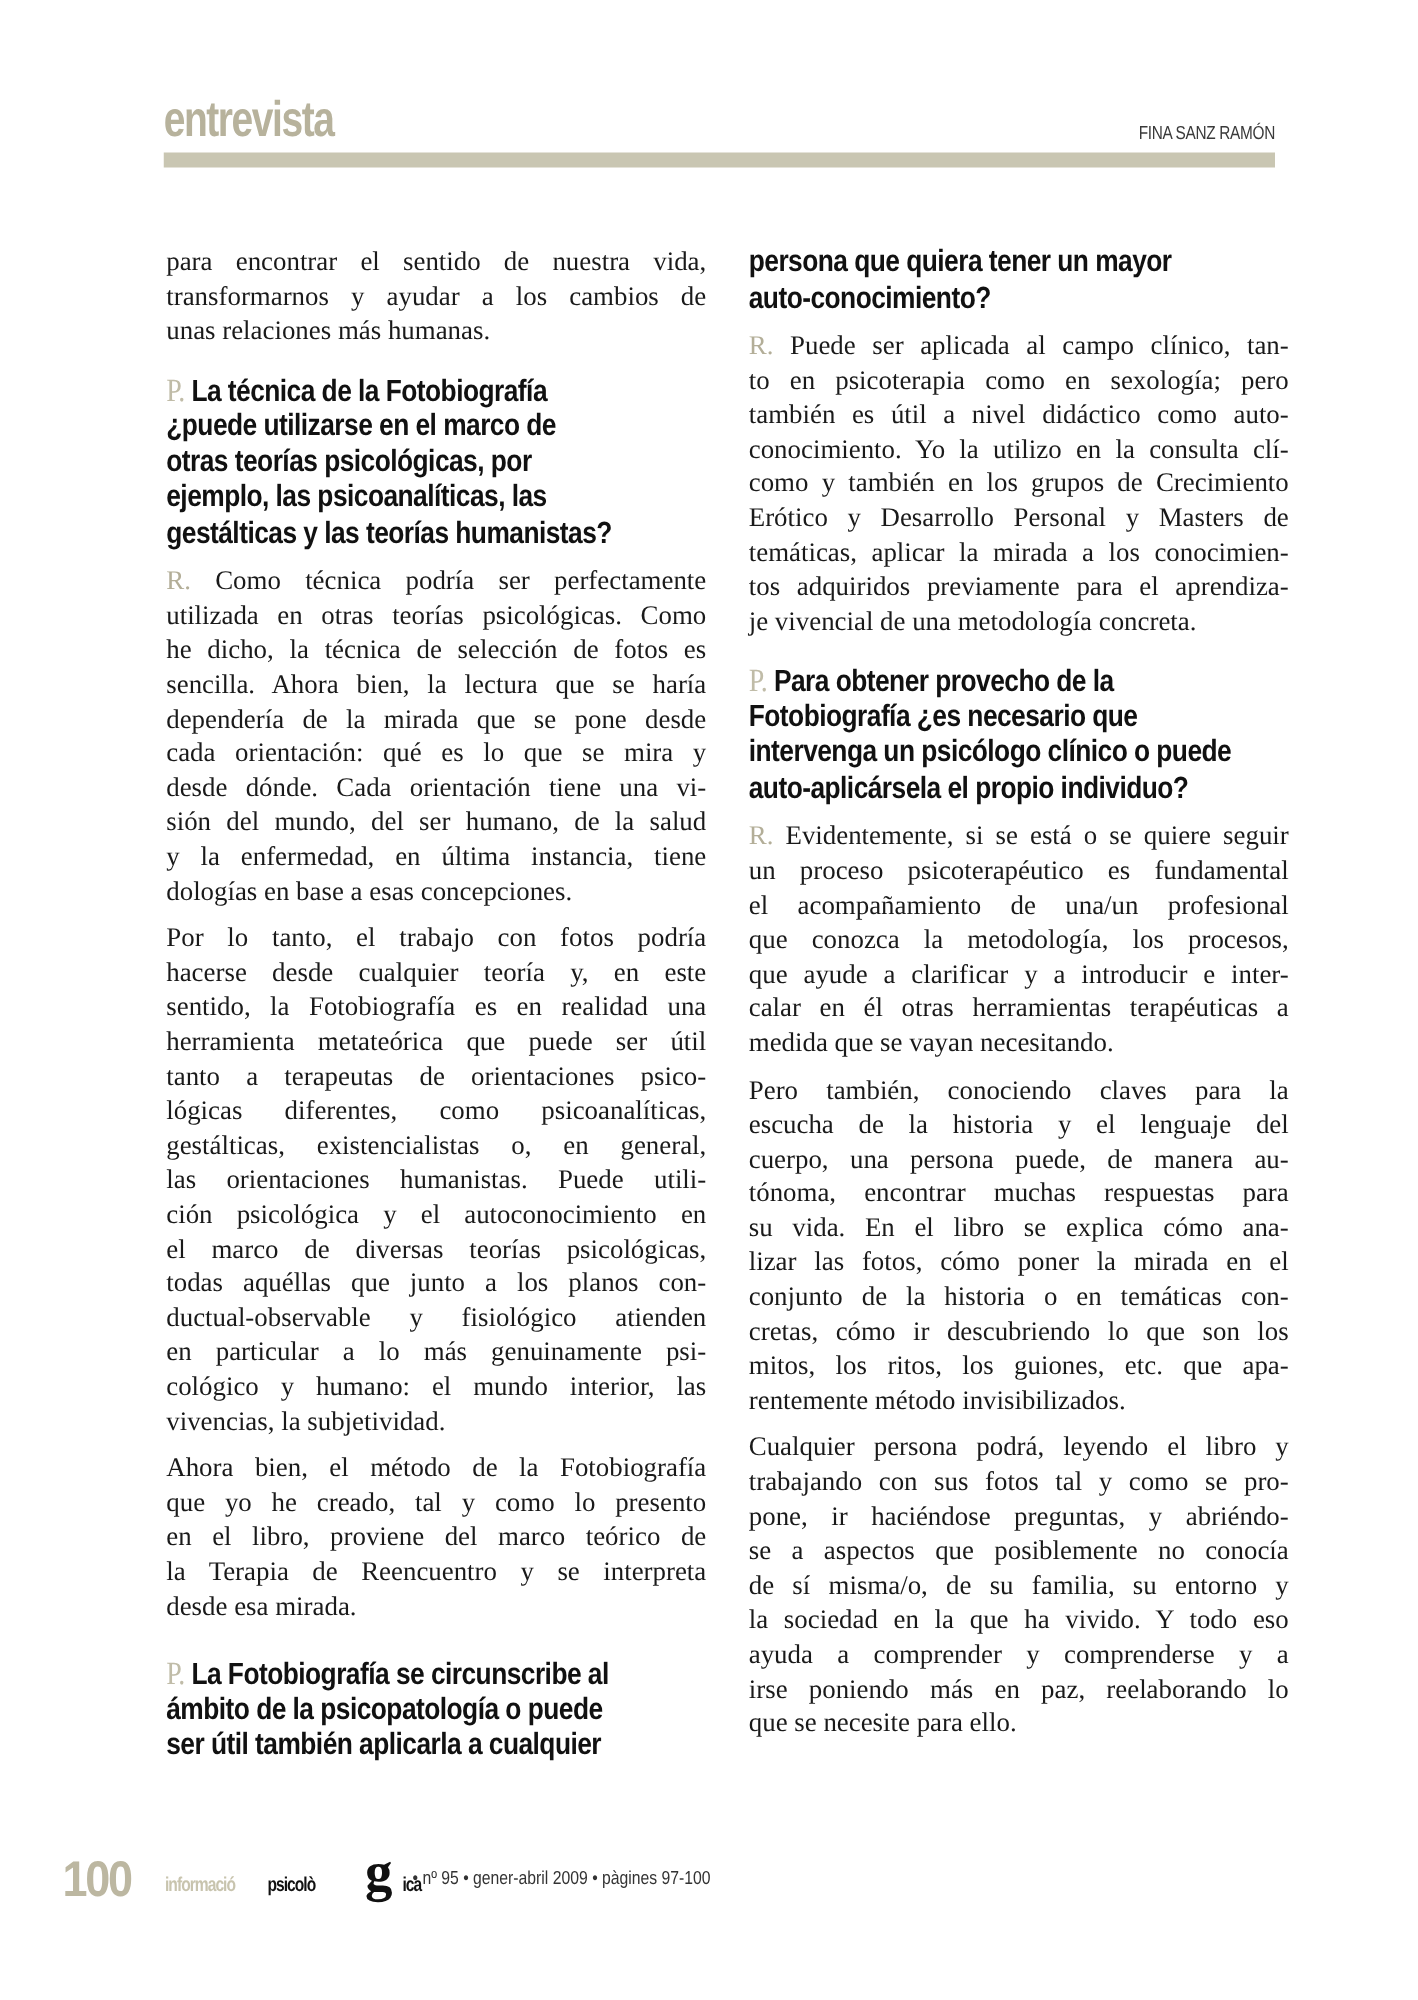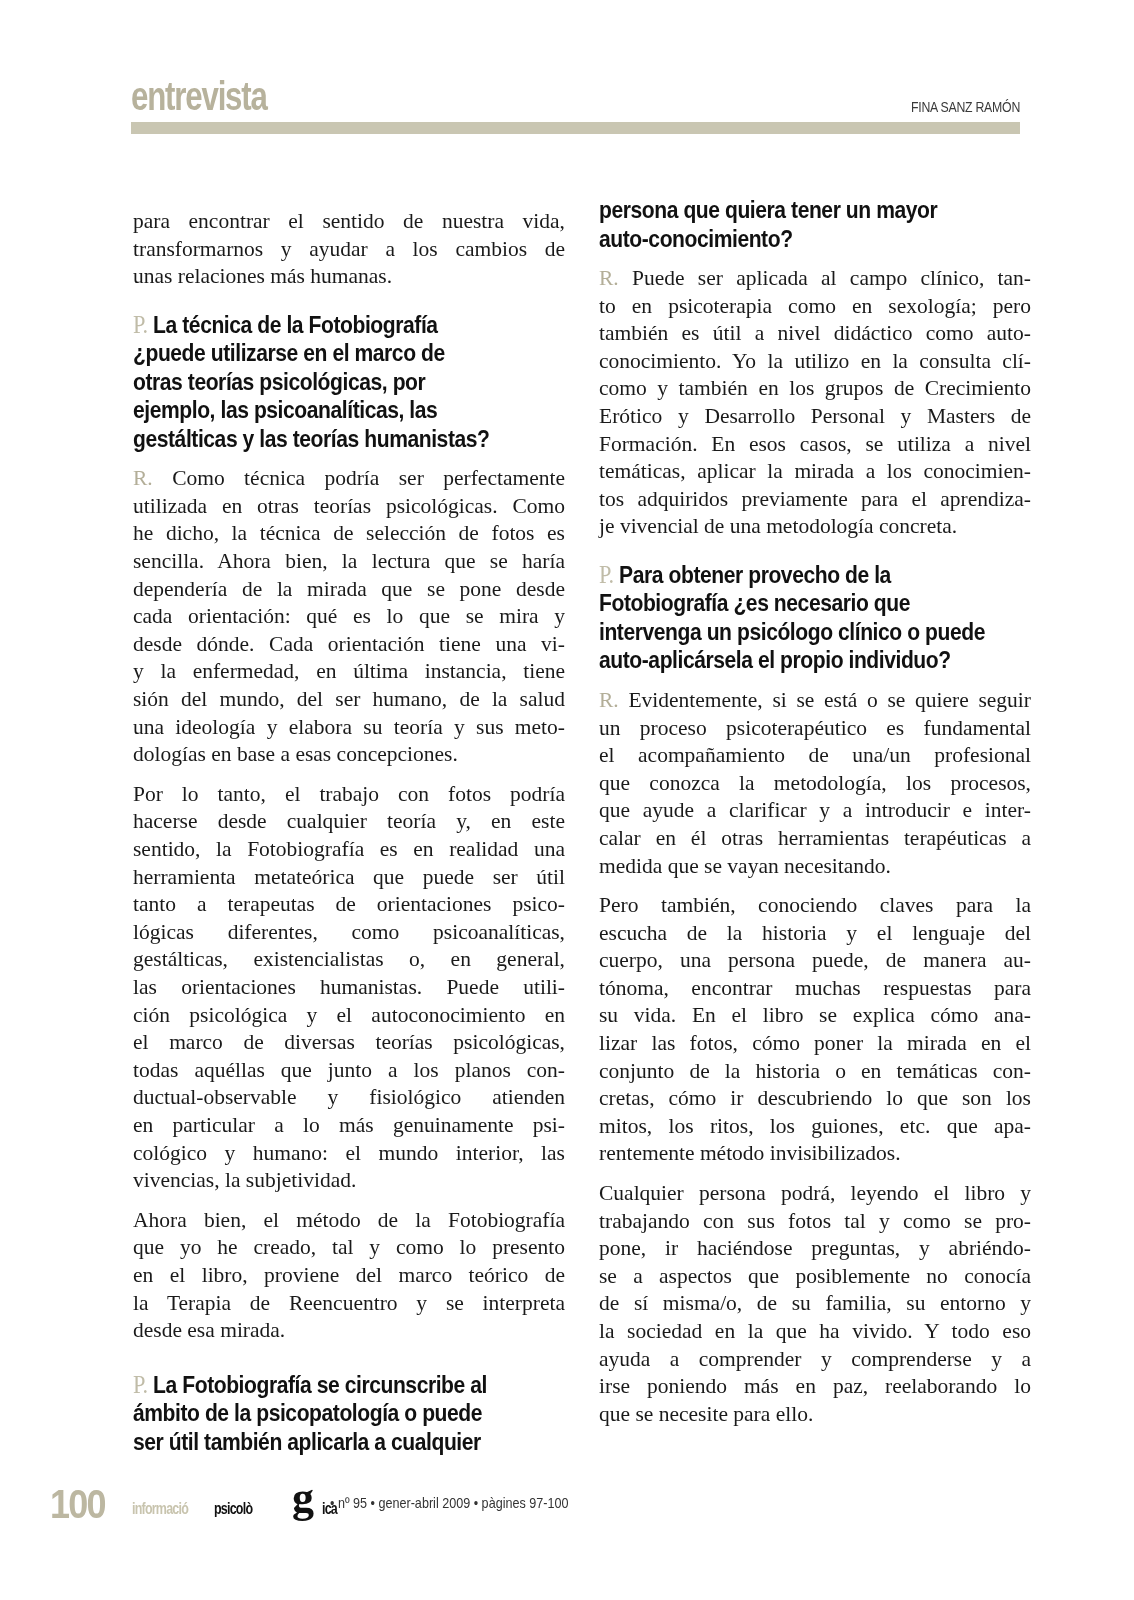--- a/index.html
+++ b/index.html
@@ -19,21 +19,21 @@
 
   .col { position: absolute; top: 196px; width: 432px; }
   .col.left { left: 133px; }
   .col.right { left: 599px; }
 
   .p-line {
     font-family: "Liberation Serif", serif; font-size: 21.5px; line-height: 27.6px;
     color: #1a1a1a; text-align: justify; text-align-last: justify; white-space: nowrap; height: 27.6px;
   }
   .p-line.last { text-align-last: left; }
-  .para { margin-bottom: 10px; margin-top: 12px; }
+  .para { margin-bottom: 10px; }
   .q-block { margin-top: 20px; margin-bottom: 10px; }
   .q-line {
     font-family: "Liberation Sans", sans-serif; font-weight: bold; font-size: 24.5px;
     line-height: 28.5px; color: #111; white-space: nowrap; letter-spacing: -0.5px;
     transform: scaleX(0.86); transform-origin: left center; height: 28.5px;
   }
   .marker-p {
     font-family: "Liberation Serif", serif; font-weight: normal; color: #c0bca8; font-size: 26px;
   }
   .marker-r { font-family: "Liberation Serif", serif; color: #b3ae98; }
@@ -93,23 +93,22 @@
     </div>
 
   <div class="para">
       <div class="p-line"><span class="marker-r">R.</span> <span>Como técnica podría ser perfectamente</span></div>
       <div class="p-line">utilizada en otras teorías psicológicas. Como</div>
       <div class="p-line">he dicho, la técnica de selección de fotos es</div>
       <div class="p-line">sencilla. Ahora bien, la lectura que se haría</div>
       <div class="p-line">dependería de la mirada que se pone desde</div>
       <div class="p-line">cada orientación: qué es lo que se mira y</div>
       <div class="p-line">desde dónde. Cada orientación tiene una vi-</div>
+      <div class="p-line">sión del mundo, del ser humano, de la salud</div>
       <div class="p-line">y la enfermedad, en última instancia, tiene</div>
-      <div class="p-line">sión del mundo, del ser humano, de la salud</div>
-      <div class="p-line">una ideología y elabora su teoría y sus meto-</div>
       <div class="p-line last">dologías en base a esas concepciones.</div>
     </div>
   <div class="para">
       <div class="p-line">Por lo tanto, el trabajo con fotos podría</div>
       <div class="p-line">hacerse desde cualquier teoría y, en este</div>
       <div class="p-line">sentido, la Fotobiografía es en realidad una</div>
       <div class="p-line">herramienta metateórica que puede ser útil</div>
       <div class="p-line">tanto a terapeutas de orientaciones psico-</div>
       <div class="p-line">lógicas diferentes, como psicoanalíticas,</div>
       <div class="p-line">gestálticas, existencialistas o, en general,</div>
@@ -143,21 +142,20 @@
       <div class="q-line"><span>auto-conocimiento?</span></div>
     </div>
 
   <div class="para">
       <div class="p-line"><span class="marker-r">R.</span> <span>Puede ser aplicada al campo clínico, tan-</span></div>
       <div class="p-line">to en psicoterapia como en sexología; pero</div>
       <div class="p-line">también es útil a nivel didáctico como auto-</div>
       <div class="p-line">conocimiento. Yo la utilizo en la consulta clí-</div>
       <div class="p-line">como y también en los grupos de Crecimiento</div>
       <div class="p-line">Erótico y Desarrollo Personal y Masters de</div>
-      <div class="p-line">Formación. En esos casos, se utiliza a nivel</div>
       <div class="p-line">temáticas, aplicar la mirada a los conocimien-</div>
       <div class="p-line">tos adquiridos previamente para el aprendiza-</div>
       <div class="p-line last">je vivencial de una metodología concreta.</div>
     </div>
 
   <div class="q-block">
       <div class="q-line"><span class="marker-p">P.</span> <span>Para obtener provecho de la</span></div>
       <div class="q-line"><span>Fotobiografía ¿es necesario que</span></div>
       <div class="q-line"><span>intervenga un psicólogo clínico o puede</span></div>
       <div class="q-line"><span>auto-aplicársela el propio individuo?</span></div>

